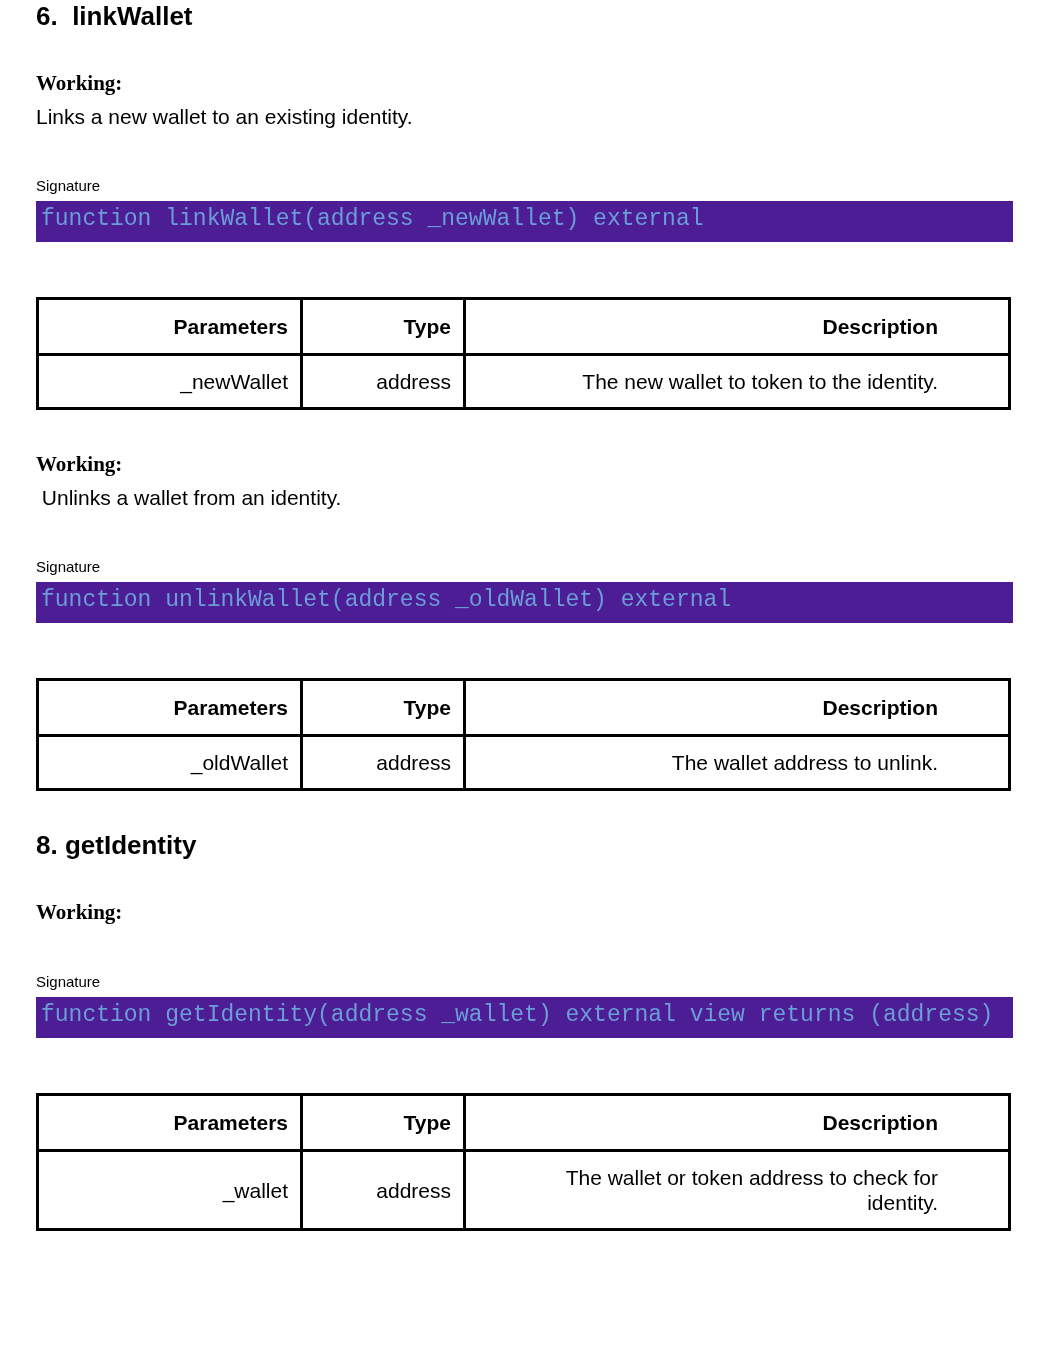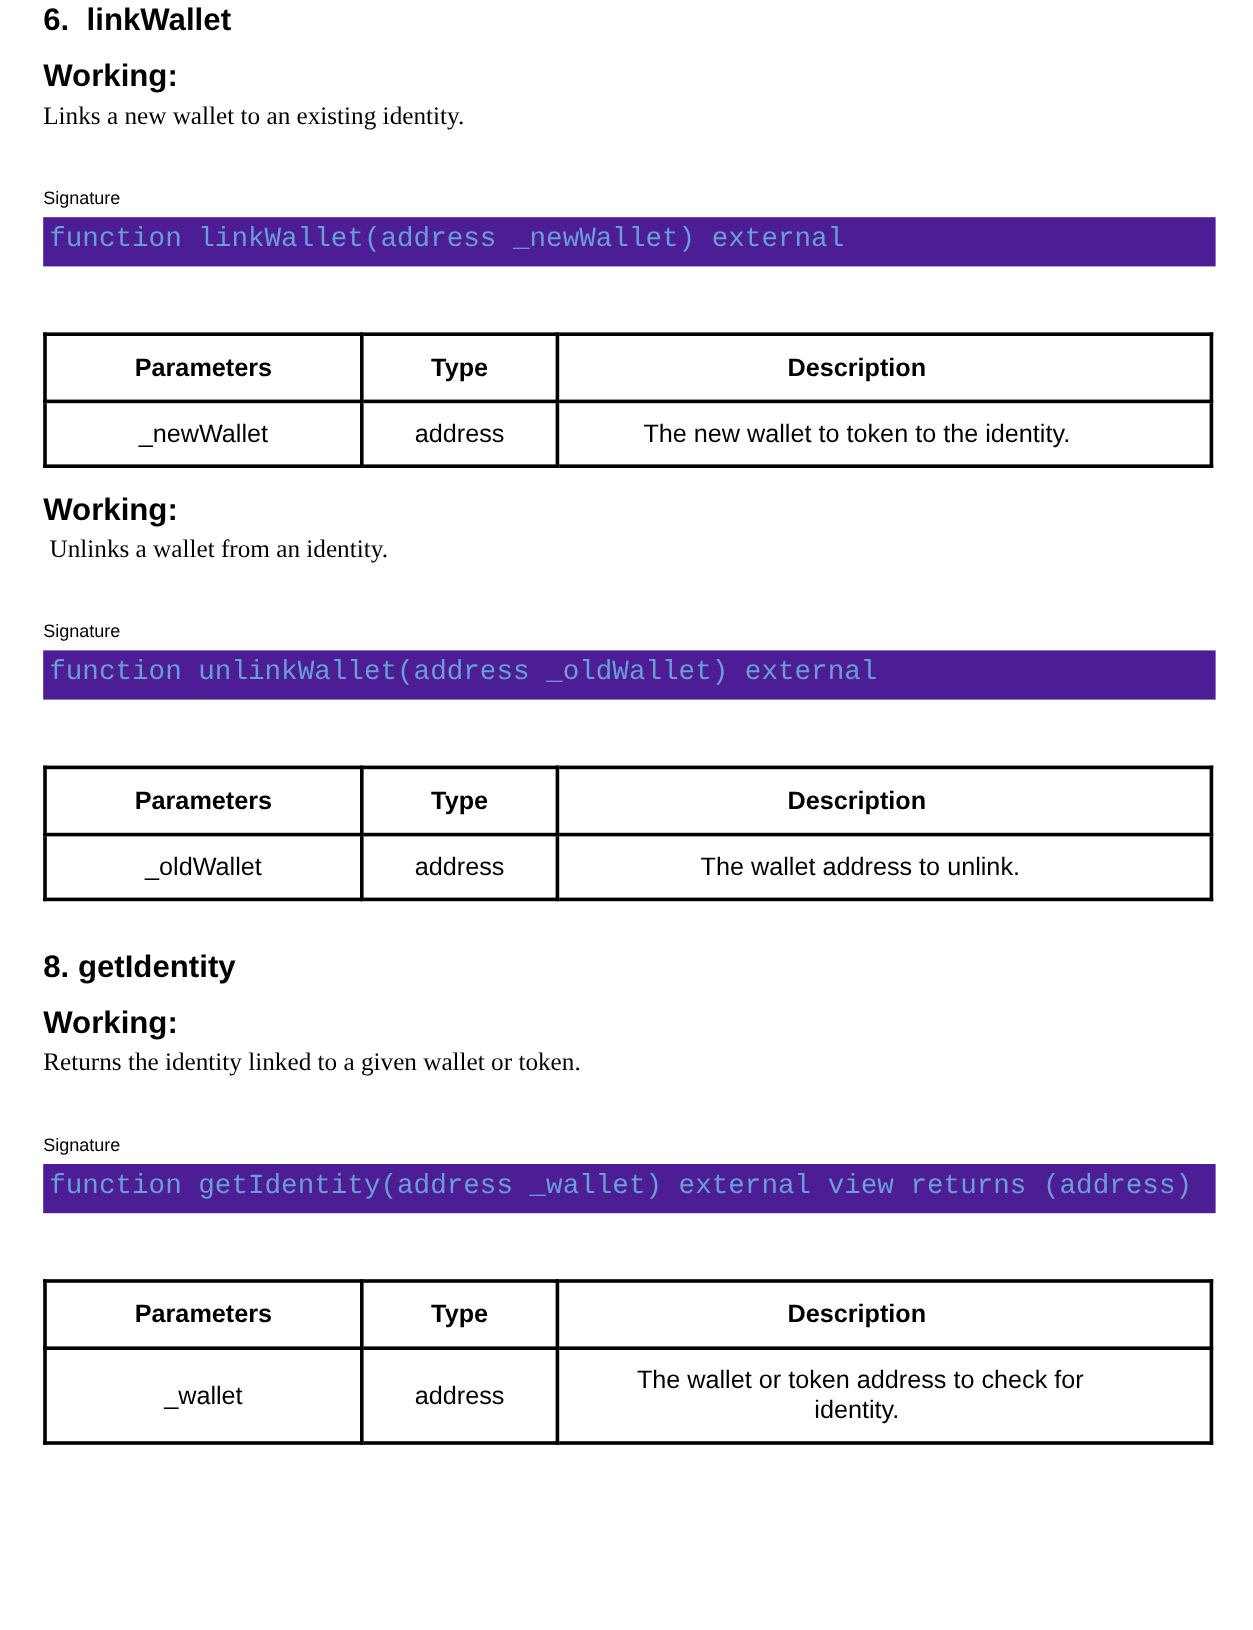--- a/index.html
+++ b/index.html
@@ -15,29 +15,29 @@
     overflow: hidden;
   }
   .section-title {
     font-size: 26px;
     font-weight: bold;
     line-height: 25px;
     white-space: pre-wrap;
   }
   section + section .section-title { margin-top: 42px; }
   .sub-heading {
-    font-size: 26px;
+    font-size: 21px;
     font-weight: bold;
     line-height: 25px;
-    margin: 22px 0 8px 0;
+    margin: 42px 0 8px 0;
+    font-family: Liberation Serif, serif;
   }
   .working-text {
     white-space: pre-wrap;
     line-height: 25px;
-    font-family: Liberation Serif, serif;
   }
   .sig-heading {
     font-size: 15px;
     font-weight: normal;
     line-height: 25px;
     margin: 44px 0 3px 0;
   }
   .code-block {
     background: #4c1d95;
     color: #6B9DD6;
@@ -50,21 +50,21 @@
     overflow: hidden;
   }
   .params-table {
     border-collapse: collapse;
     margin-top: 55px;
     width: 972px;
     table-layout: fixed;
   }
   .params-table th, .params-table td {
     border: 3px solid #000000;
-    text-align: center;
+    text-align: right;
     vertical-align: middle;
     font-size: 21px;
     line-height: 25px;
     white-space: pre-wrap;
   }
   .params-table th { font-weight: bold; padding: 14px 12px; }
   .params-table td { padding: 13px 12px; }
   .col-param { width: 264px; }
   .col-type  { width: 163px; }
   .col-desc  { width: 545px; }
@@ -124,21 +124,20 @@
         <td>address</td>
         <td class="cell-desc"> The wallet address to unlink.</td>
       </tr>
     </tbody>
       </table>
   </section>
 
   <section>
     <h2 class="section-title">8. getIdentity</h2>
     <h3 class="sub-heading">Working:</h3>
-    <p class="working-text">Returns the identity linked to a given wallet or token.</p>
     <h3 class="sig-heading">Signature</h3>
     <pre class="code-block">function getIdentity(address _wallet) external view returns (address)</pre>
     <table class="params-table">
       <colgroup>
           <col class="col-param">
           <col class="col-type">
           <col class="col-desc">
         </colgroup>
       <tbody>
           <tr>

